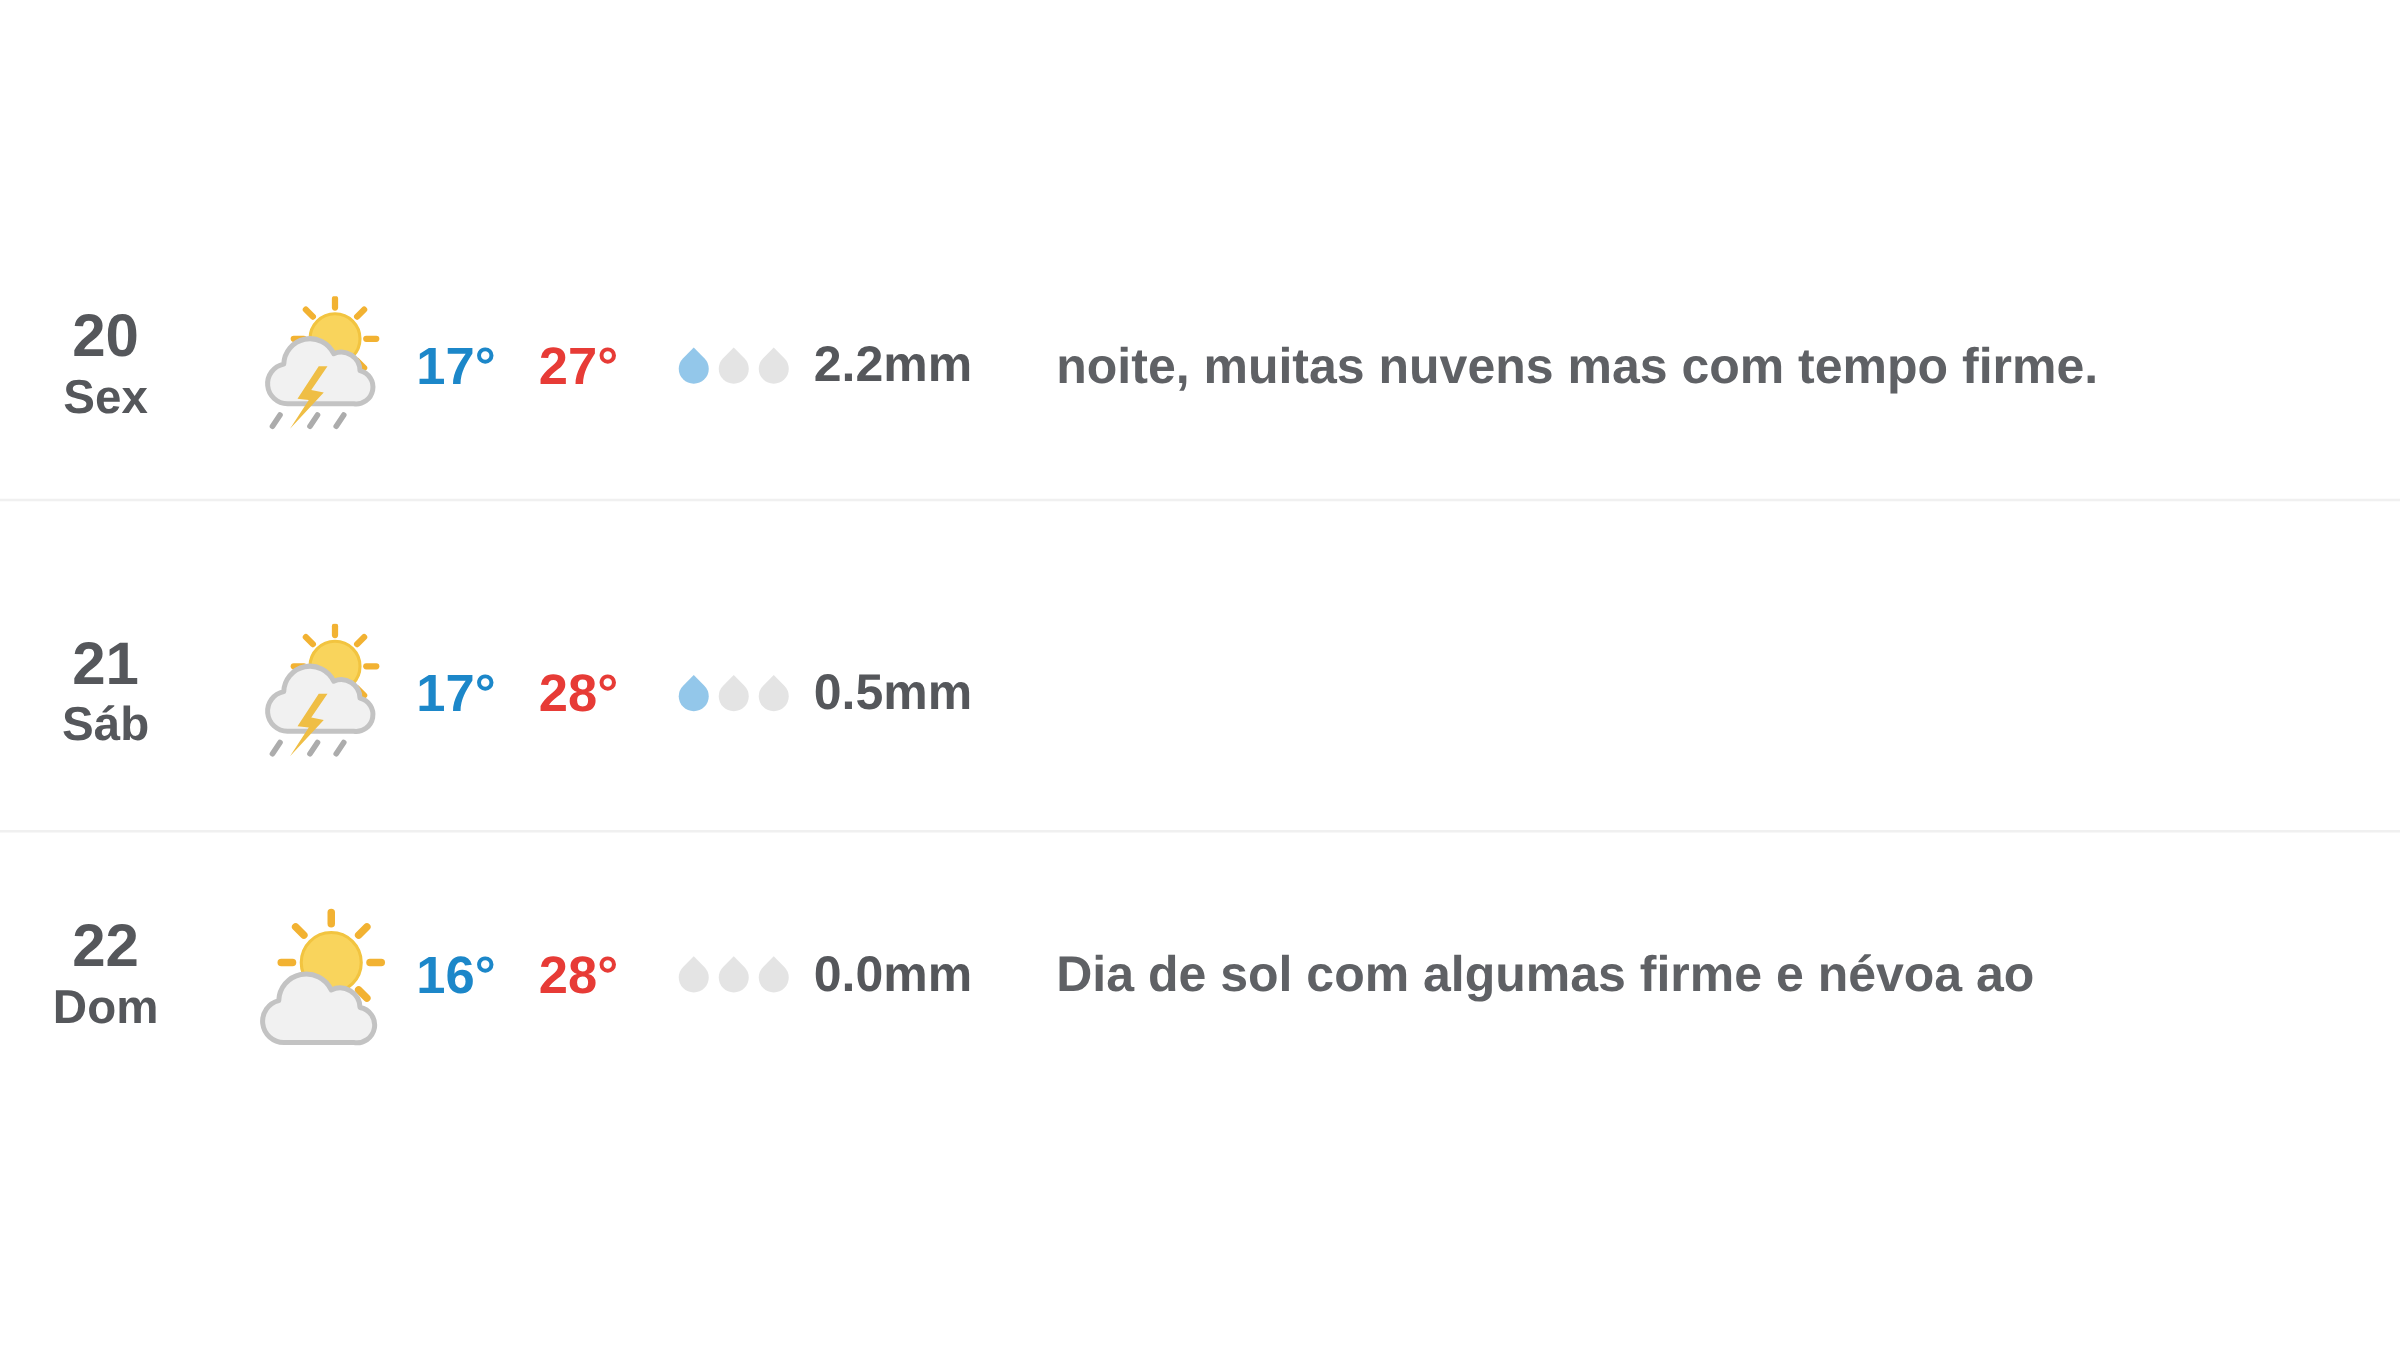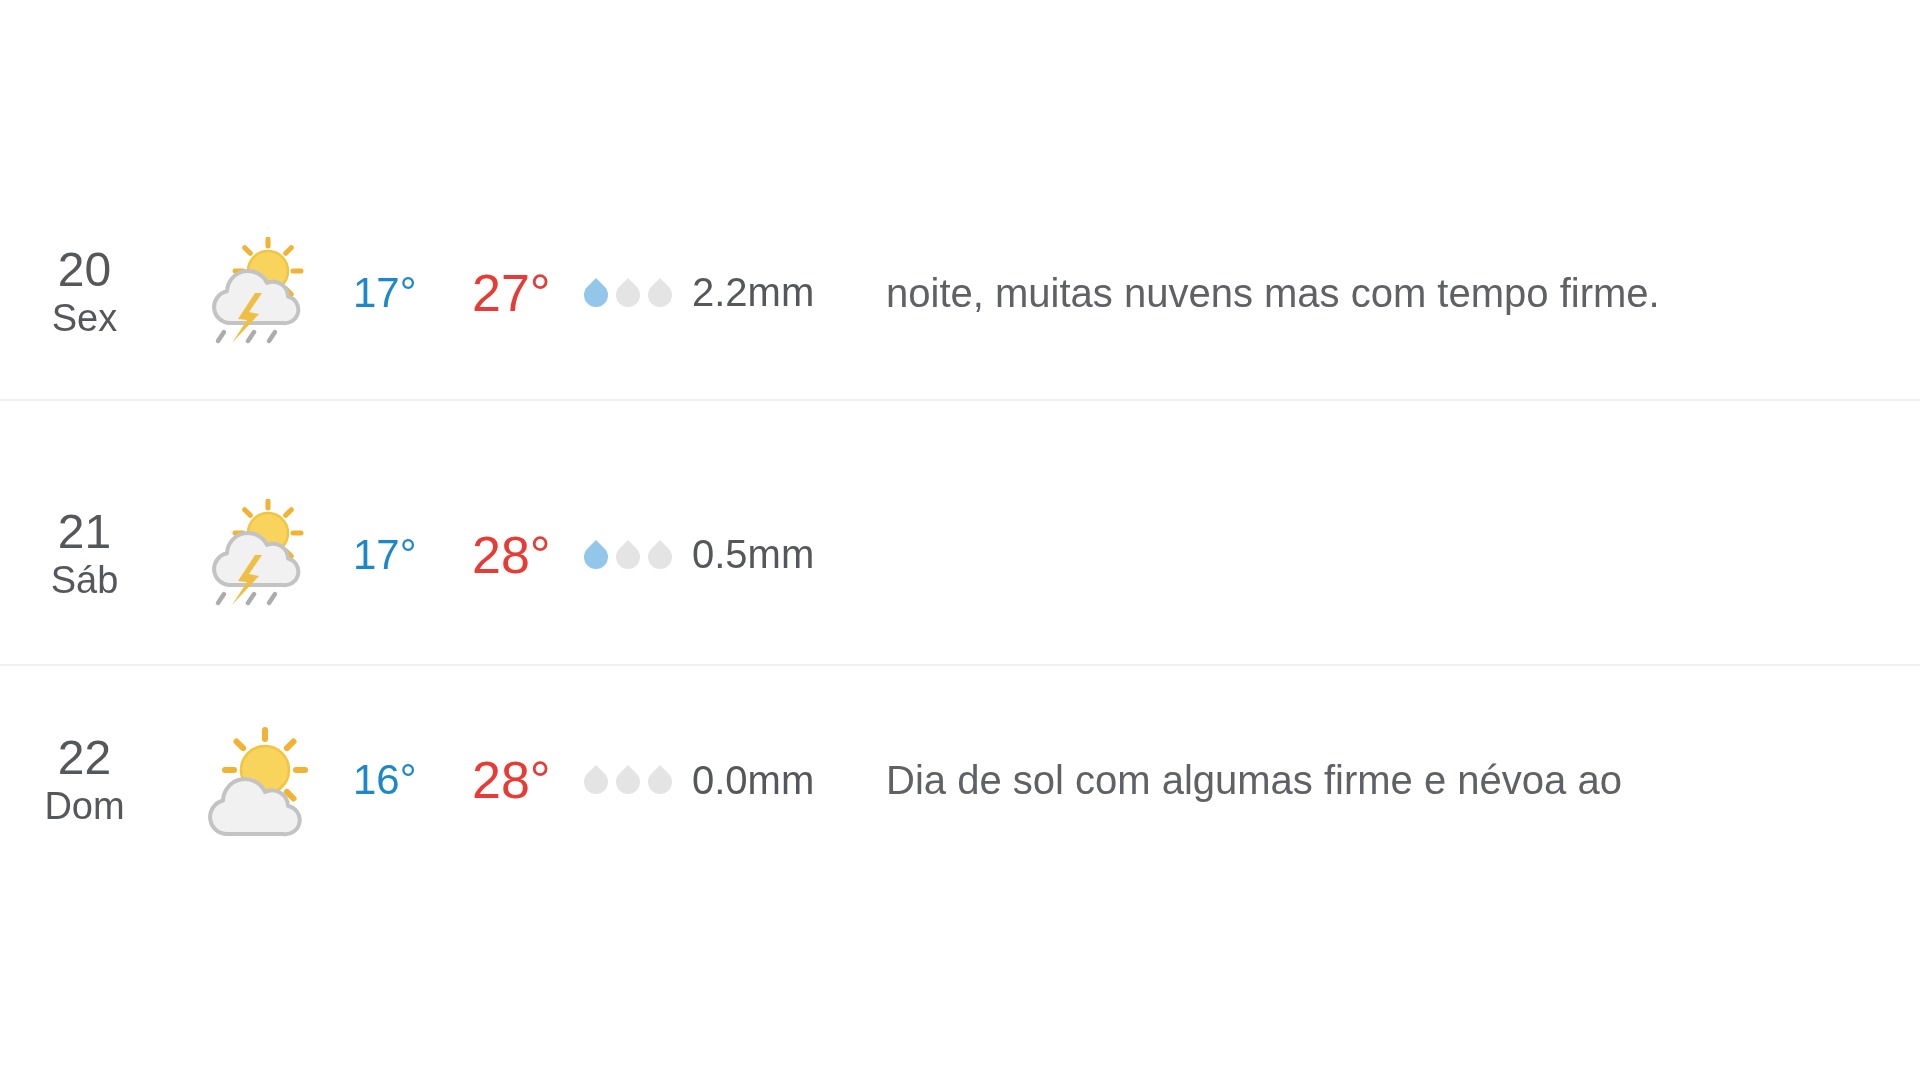--- a/index.html
+++ b/index.html
@@ -1,36 +1,36 @@
 <!DOCTYPE html>
 <html style="--temp-min: #1c87c9; --temp-max: #e73b36; --drop-filled: #93c7ea; --drop-empty: #e4e4e4; --text-primary: #55575b; --text-secondary: #5f6165; --divider: #f0f0f0; --sun-fill: #f9d45c; --cloud-fill: #f1f1f1; --lightning: #efbe45;"><head>
 <meta charset="utf-8">
 <style>
   * { margin:0; padding:0; box-sizing:border-box; }
   html,body { width:1920px; height:1080px; background:#ffffff; overflow:hidden;
               font-family:"Liberation Sans","DejaVu Sans",sans-serif; }
 
   .forecast-list { position:absolute; top:180px; left:0; width:1920px; }
 
-  .forecast-row { display:flex; align-items:center; width:1920px; padding-left:12px; }
+  .forecast-row { display:flex; align-items:center; width:1920px; padding-left:12px;font-weight:bold; }
   .row-1 { height:221px; padding-top:6px;  border-bottom:2px solid var(--divider,#f0f0f0); }
   .row-2 { height:265px; padding-top:44px; border-bottom:2px solid var(--divider,#f0f0f0); }
   .row-3 { height:228px; }
 
   .col-day { width:145px; text-align:center; color:var(--text-primary,#55575b); }
   .day-number { font-size:48px; line-height:1.08; }
   .day-name   { font-size:38px; line-height:1.18;text-align:center; }
 
   .col-icon { width:110px; margin-left:48px; flex:none; }
   .col-icon svg { display:none; width:110px; }
   .col-icon[data-icon="sun-cloud-storm"] svg.ic-storm { display:block; }
   .col-icon[data-icon="sun-cloud"] svg.ic-suncloud { display:block; }
 
-  .col-tmin { width:84px; margin-left:38px; font-size:42px; color:var(--temp-min,#1c87c9); }
-  .col-tmax { width:84px; margin-left:35px; font-size:52px; color:var(--temp-max,#e73b36); }
+  .col-tmin { width:84px; margin-left:18px; font-size:42px; color:var(--temp-min,#1c87c9); }
+  .col-tmax { width:84px; margin-left:14px; font-size:42px; color:var(--temp-max,#e73b36); }
 
   .col-drops { margin-left:28px; width:92px; display:flex; align-items:center; gap:8px; padding-top:4px; }
   .drop { width:24px; height:24px; border-radius:0 50% 50% 50%; transform:rotate(45deg);
           background:var(--drop-empty,#e4e4e4); }
   .col-drops[data-filled="1"] .drop:nth-child(1) { background:var(--drop-filled,#93c7ea); }
 
   .col-mm { margin-left:16px; width:182px; font-size:40px; color:var(--text-primary,#55575b); }
 
   .col-desc { margin-left:12px; width:980px; font-size:40px; line-height:58px;
               color:var(--text-secondary,#5f6165); }

